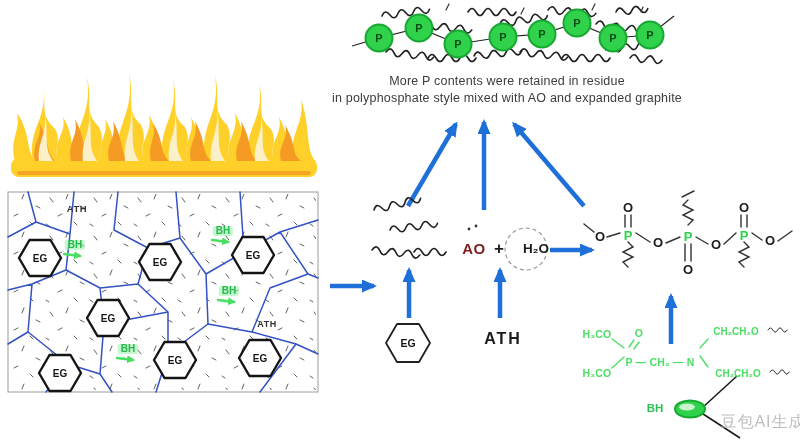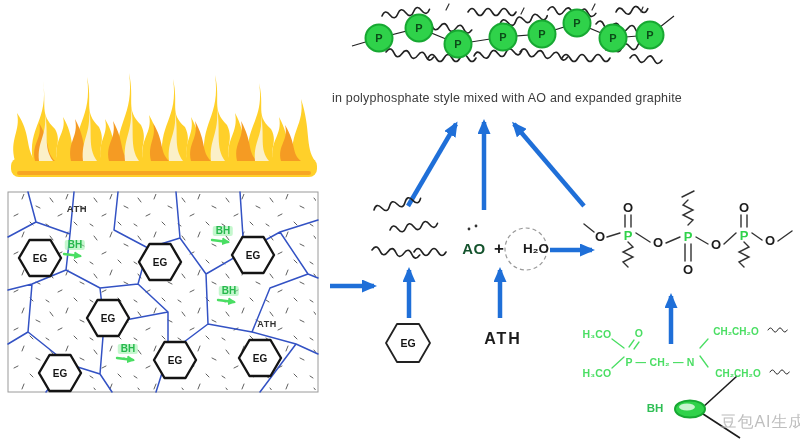--- a/index.html
+++ b/index.html
@@ -1,21 +1,21 @@
 <!DOCTYPE html>
 <html><head>
 <meta charset="utf-8">
 <style>
   html,body{margin:0;padding:0;background:#fff;}
   .stage{position:relative;width:800px;height:442px;background:#ffffff;overflow:hidden;
          font-family:"Liberation Sans",sans-serif;}
   svg text{font-family:"Liberation Sans",sans-serif;}
   .lbl{position:absolute;transform:translate(-50%,-50%);white-space:nowrap;line-height:1;}
   .cap{font-size:12.5px;color:#3c3c3c;letter-spacing:.2px;}
-  .ao{font-size:15px;color:#14532d;font-weight:600;letter-spacing:.5px;}
+  .ao{font-size:15px;color:#7f1d1d;font-weight:600;letter-spacing:.5px;}
   .plus{font-size:17px;color:#1c1c1c;font-weight:600;}
   .h2o{font-size:13.5px;color:#1c1c1c;font-weight:600;}
   .athmid{font-size:16px;color:#1c1c1c;font-weight:600;letter-spacing:2px;}
   .athbox{font-size:9.5px;color:#333;font-weight:600;letter-spacing:.5px;}
   .bhtag{font-size:10px;font-weight:700;color:#27b84d;background:rgba(150,240,165,.55);
          padding:0 3px;border-radius:2px;}
   .grn{color:#4ade63;font-weight:600;font-size:10.5px;letter-spacing:.2px;}
   .grnsm{color:#4ade63;font-weight:700;font-size:10px;}
   .bhleg{color:#2fbf55;font-weight:700;font-size:11.5px;}
   .wm{font-size:16px;color:rgba(186,186,186,.95);letter-spacing:1px;}
@@ -208,20 +208,21 @@
   </g>
   <g>
     <line x1="702" y1="408" x2="737" y2="376" stroke="#1c1c1c" stroke-width="1.6"></line>
     <line x1="700" y1="412" x2="740" y2="438" stroke="#1c1c1c" stroke-width="1.6"></line>
     <ellipse cx="690" cy="409" rx="15" ry="8.5" fill="#2fd24a" stroke="#17a832" stroke-width="2"></ellipse>
     <ellipse cx="687" cy="407" rx="8" ry="3.5" fill="#d9f7de" opacity=".9"></ellipse>
   </g>
 </svg>
 
 
+<span class="lbl cap" style="left:507px;top:81px;">More P contents were retained in residue</span>
 <span class="lbl cap" style="left:507px;top:98px;">in polyphosphate style mixed with AO and expanded graphite</span>
 
 <span class="lbl athbox" style="left:77px;top:209px;">ATH</span>
 <span class="lbl athbox" style="left:267px;top:324px;font-size:9px;">ATH</span>
 
 <span class="lbl bhtag" style="left:75px;top:245px;">BH</span>
 <span class="lbl bhtag" style="left:223px;top:231px;">BH</span>
 <span class="lbl bhtag" style="left:229px;top:291px;">BH</span>
 <span class="lbl bhtag" style="left:128px;top:349px;">BH</span>
 

